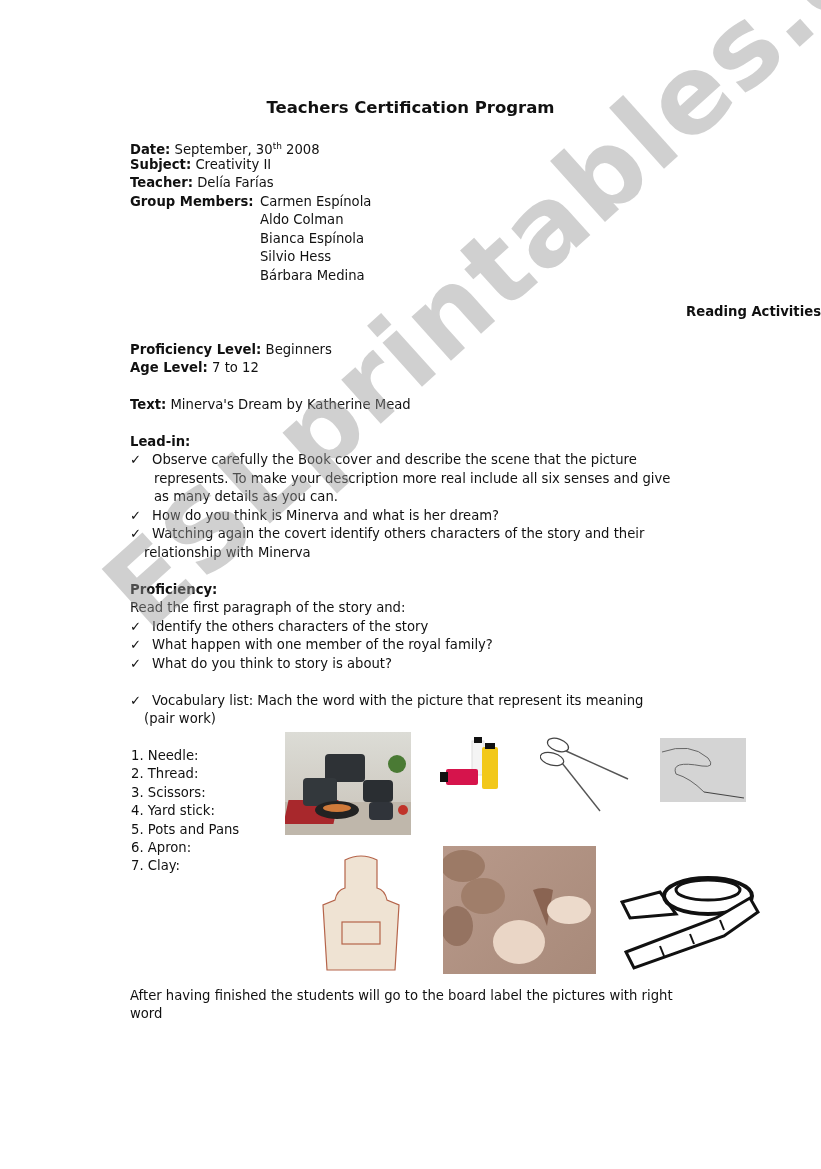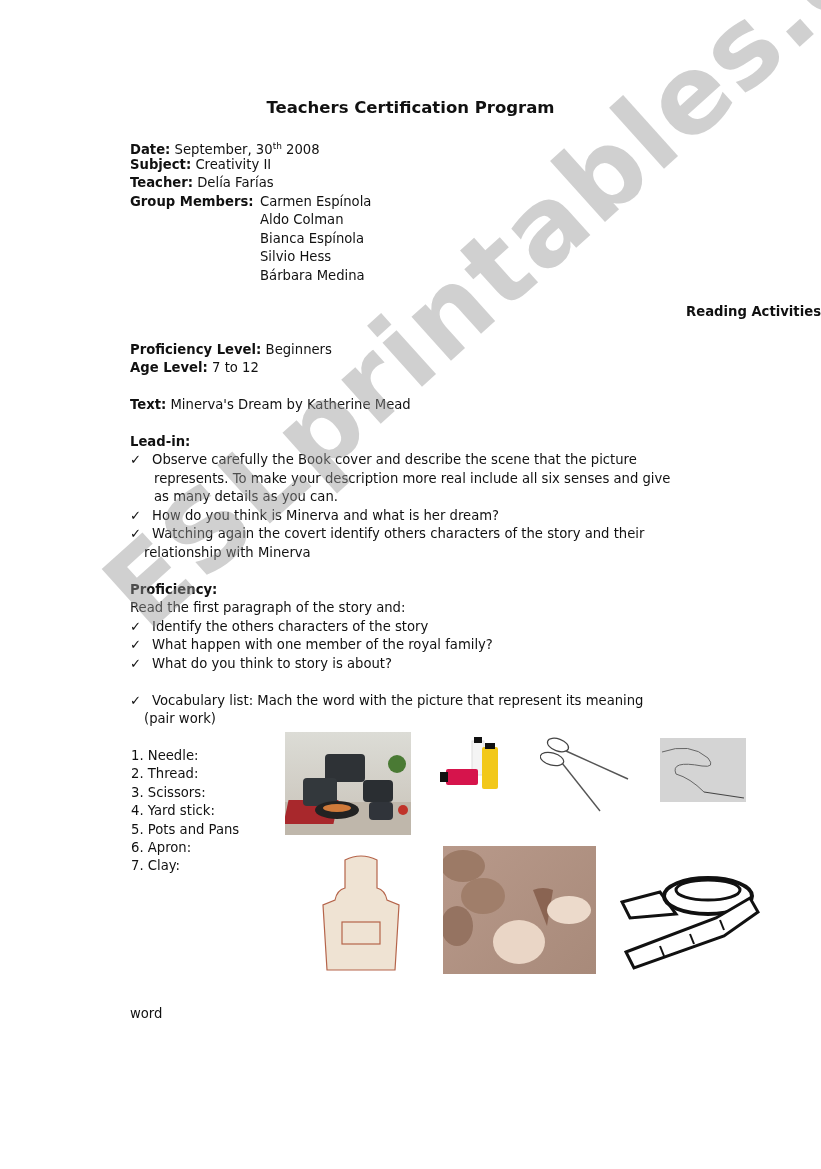--- a/index.html
+++ b/index.html
@@ -172,16 +172,17 @@
       <ellipse cx="88" cy="34" rx="44" ry="18" fill="none" stroke="#111" stroke-width="4"></ellipse>
       <ellipse cx="88" cy="28" rx="32" ry="10" fill="none" stroke="#111" stroke-width="3"></ellipse>
       <path d="M2 40 L40 30 L56 52 L10 56 Z" fill="none" stroke="#111" stroke-width="3"></path>
       <path d="M6 90 L96 56 L130 36 L138 50 L104 74 L14 106 Z" fill="#fff" stroke="#111" stroke-width="3"></path>
       <line x1="40" y1="84" x2="44" y2="94" stroke="#111" stroke-width="2"></line>
       <line x1="70" y1="72" x2="74" y2="82" stroke="#111" stroke-width="2"></line>
       <line x1="100" y1="58" x2="104" y2="68" stroke="#111" stroke-width="2"></line>
     </svg>
   </div>
 
+  <div class="line" style="top:987px">After having finished the students will go to the board label the pictures with right</div>
   <div class="line" style="top:1005px">word</div>
 
   <div class="watermark">ESLprintables.com</div>
 </div>
 
 </body></html>

